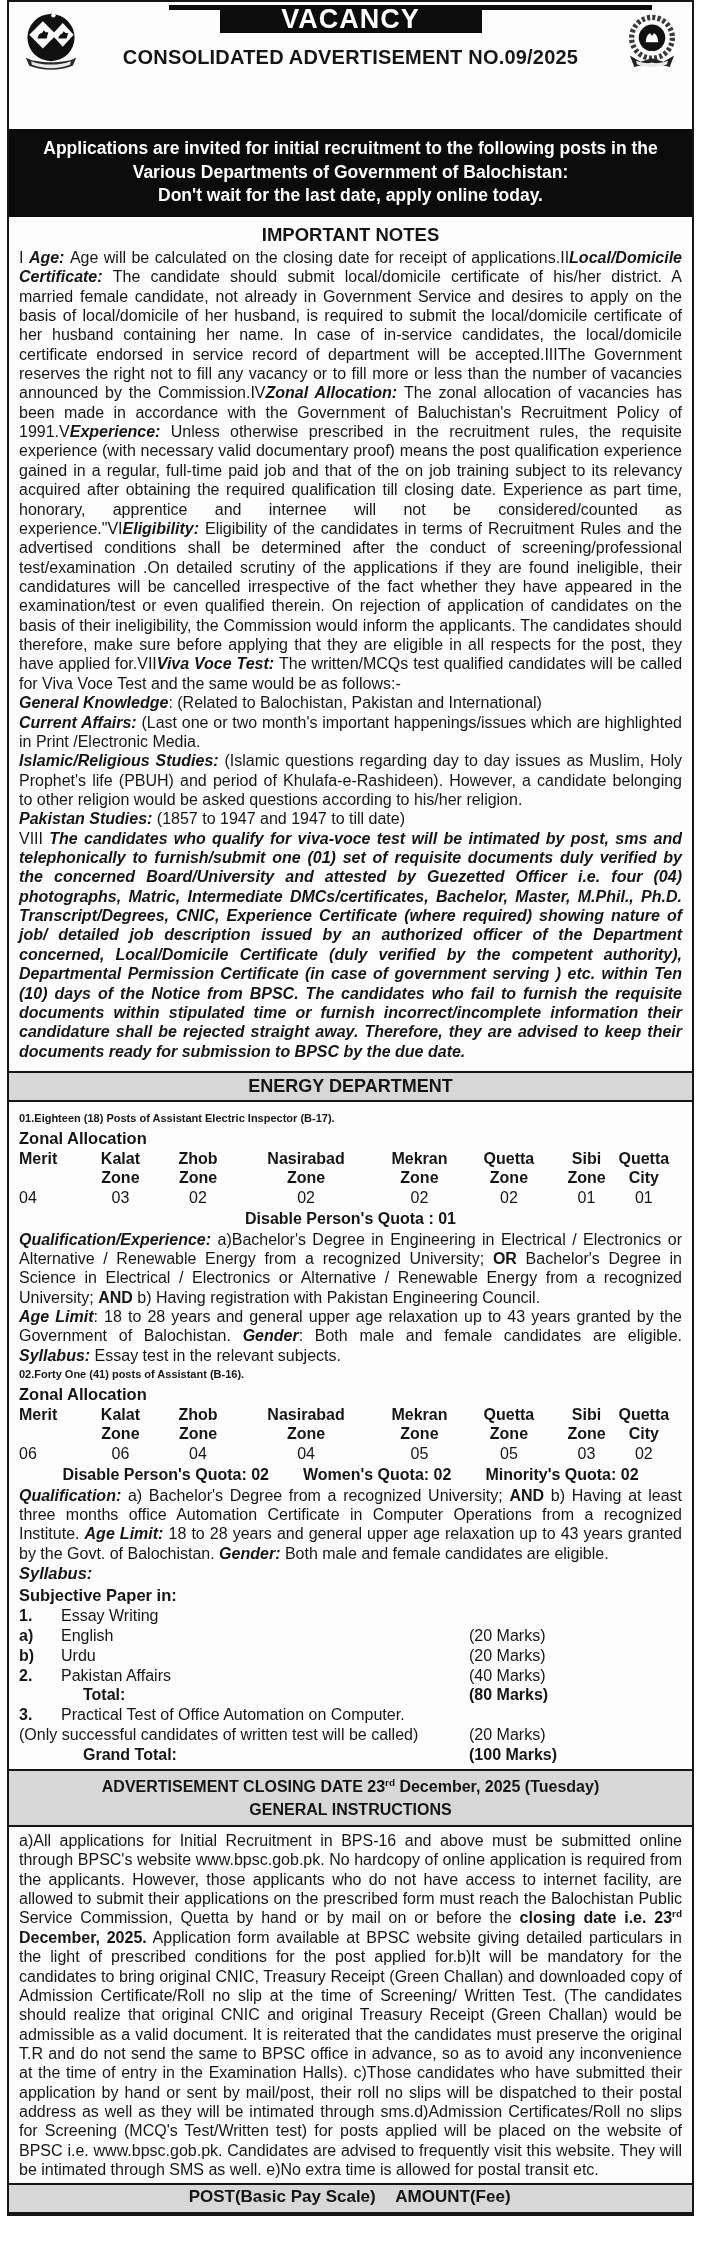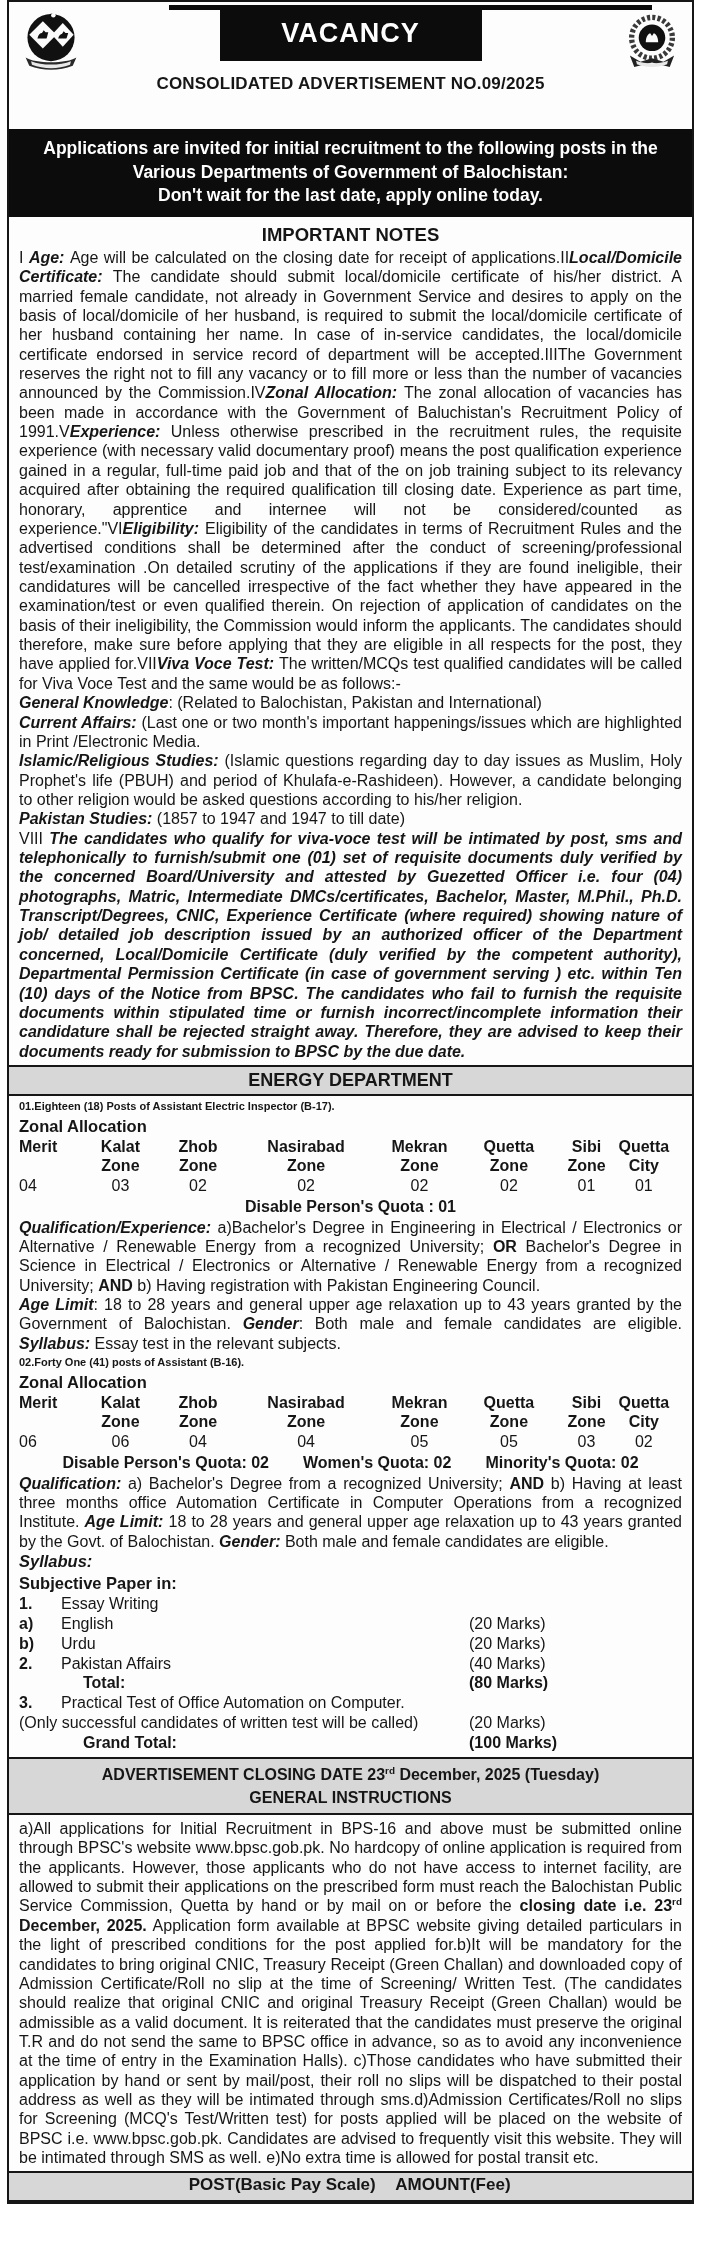--- a/index.html
+++ b/index.html
@@ -9,28 +9,28 @@
     --paper:#fdfdfd;
   }
   html,body{margin:0;padding:0;background:#fff;}
   .page{width:701px;background:#fff;font-family:"Liberation Sans",sans-serif;color:var(--ink);}
   .ad{margin:0 7px;border:2px solid var(--ink);background:var(--paper);overflow:hidden;}
   
   .masthead{position:relative;height:124px;}
   .top-rule{position:absolute;top:0;left:160px;right:40px;height:5px;background:var(--banner);}
   .logo-left{position:absolute;left:13px;top:5px;}
   .logo-right{position:absolute;right:9px;top:7px;}
-  .vacancy-box{position:relative;width:262px;height:56px;margin:3px auto 0;background:var(--banner);
+  .vacancy-box{position:relative;width:262px;height:28px;margin:3px auto 0;background:var(--banner);
     color:#fff;font-size:27px;font-weight:bold;letter-spacing:1px;display:flex;align-items:center;justify-content:center;}
-  .consolidated{text-align:center;font-weight:bold;font-size:17px;margin-top:13px;letter-spacing:.2px;}
+  .consolidated{text-align:center;font-weight:bold;font-size:20px;margin-top:13px;letter-spacing:.2px;}
   
   .black-banner{background:var(--banner);color:#fff;text-align:center;font-weight:bold;font-size:17.5px;
     padding:8px 14px 9px;line-height:1.35;}
   .band{background:var(--band);border-top:2px solid var(--ink);border-bottom:2px solid var(--ink);
-    text-align:center;font-weight:bold;font-size:18px;padding:3px 0;margin:4px 0;}
+    text-align:center;font-weight:bold;font-size:18px;padding:3px 0;margin:10px 0;}
   .band2{background:var(--band);border-top:2px solid var(--ink);border-bottom:2px solid var(--ink);
     text-align:center;font-weight:bold;font-size:16px;padding:4px 0;line-height:1.45;margin-top:4px;}
   
   .pad{padding:0 10px;}
   .imp-heading{text-align:center;font-weight:bold;font-size:18.5px;margin:7px 0 2px;}
   p.just{text-align:justify;font-size:16px;line-height:1.21;margin:0;}
   .b{font-weight:bold}.i{font-style:italic}
   sup{font-size:62%;line-height:0;}
   
   .post-title{font-weight:bold;font-size:11px;margin:3px 0 0;}

